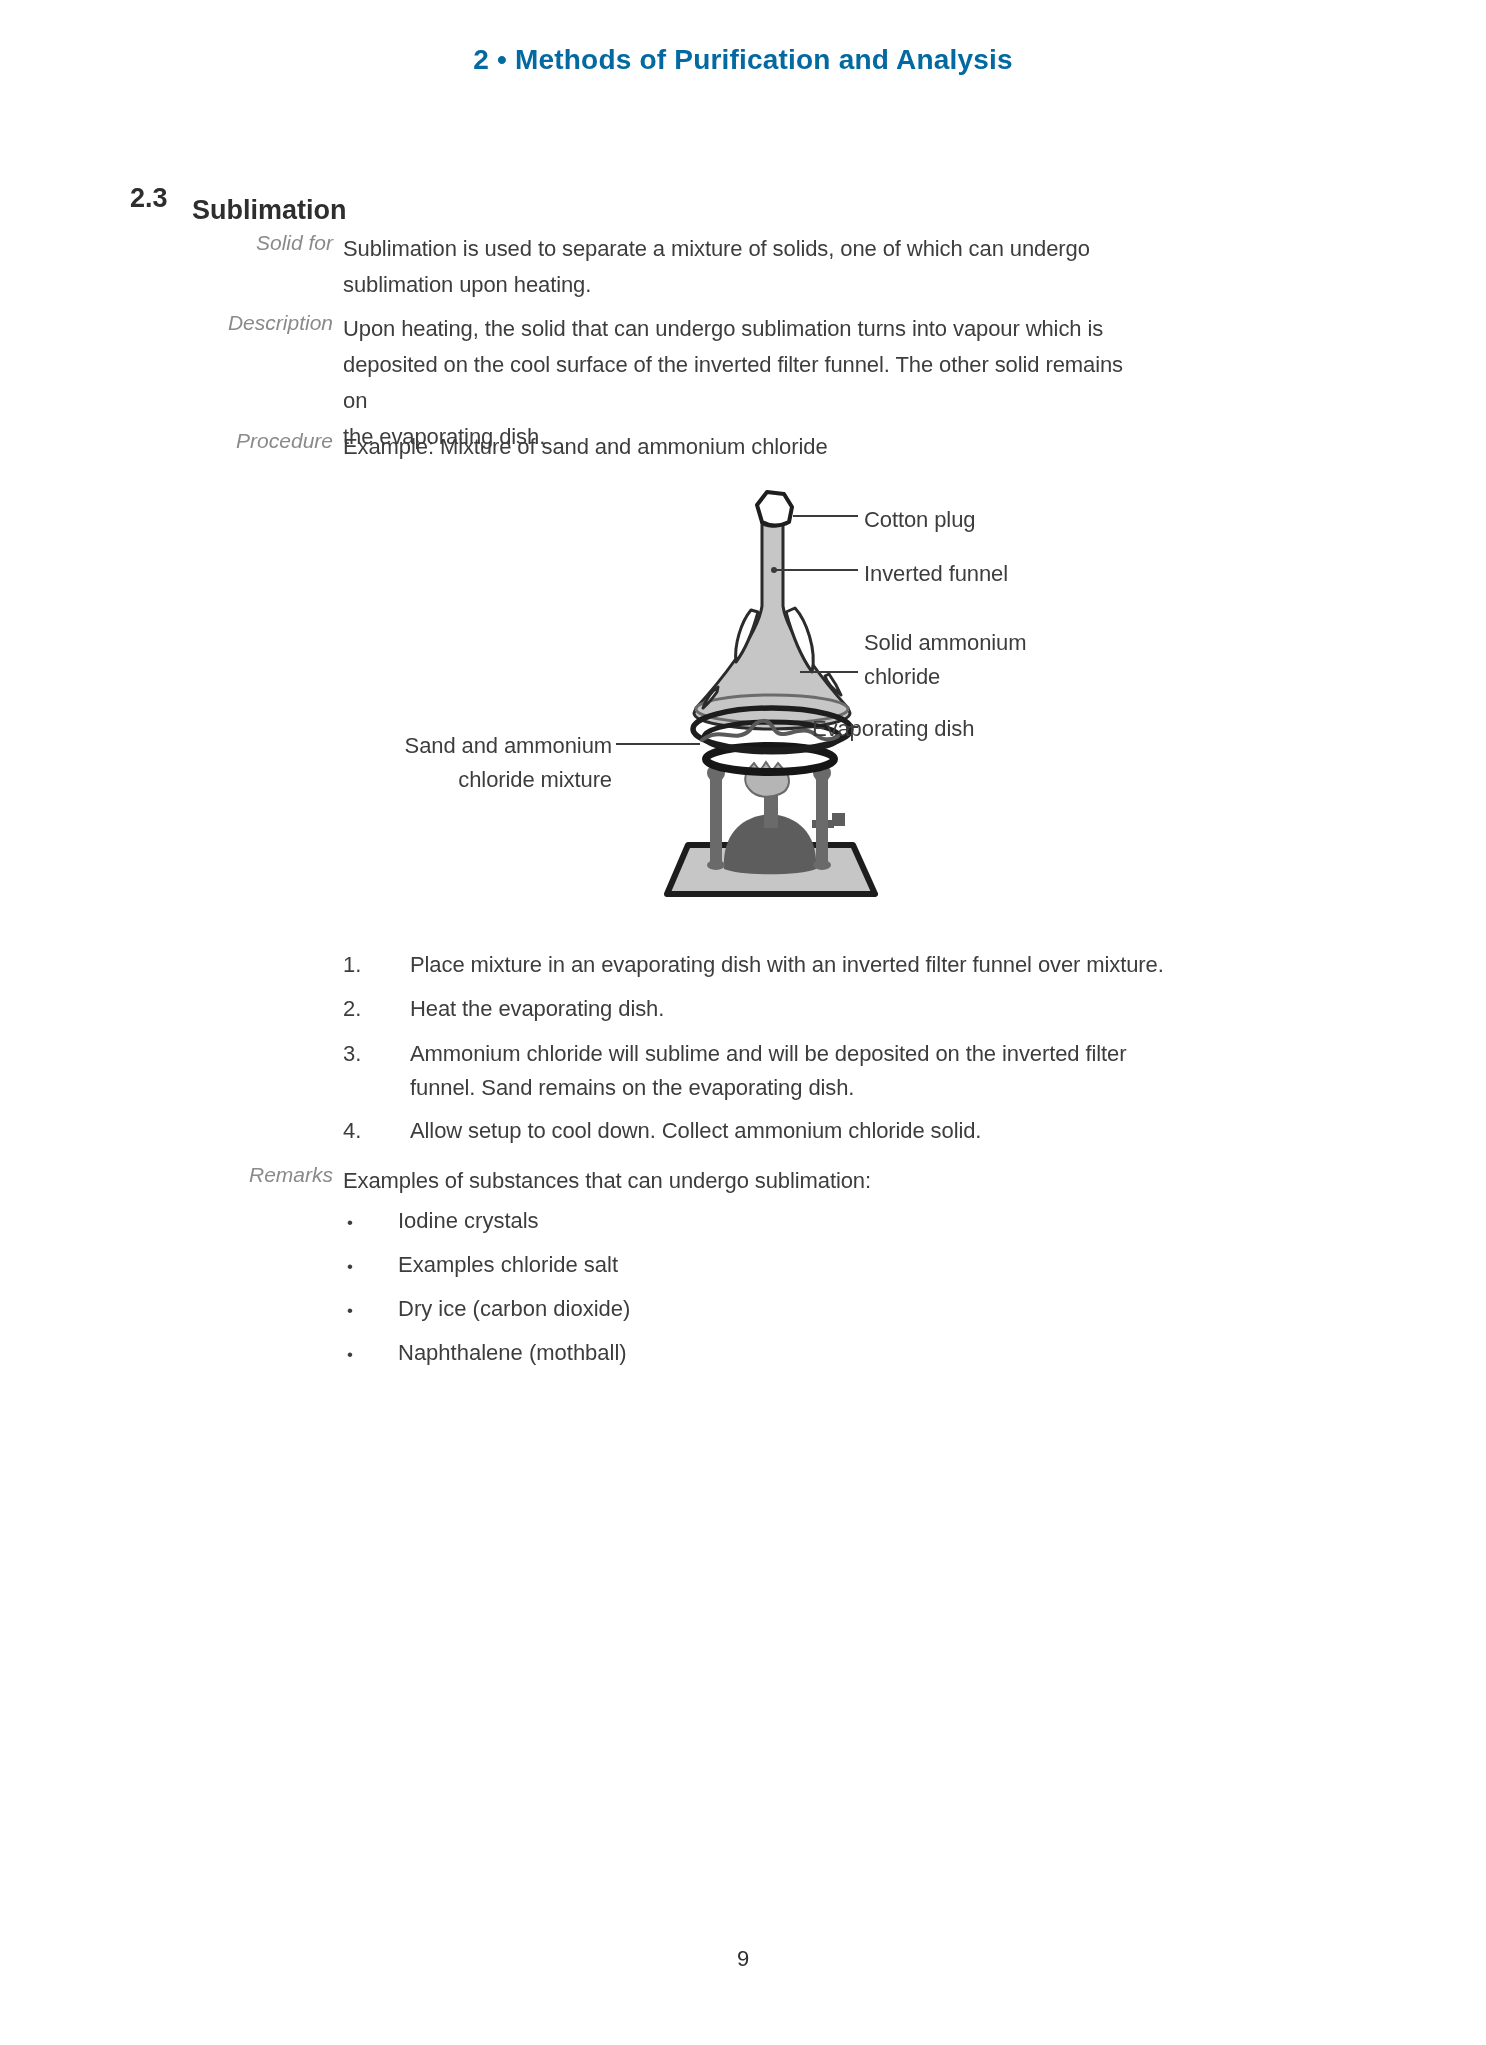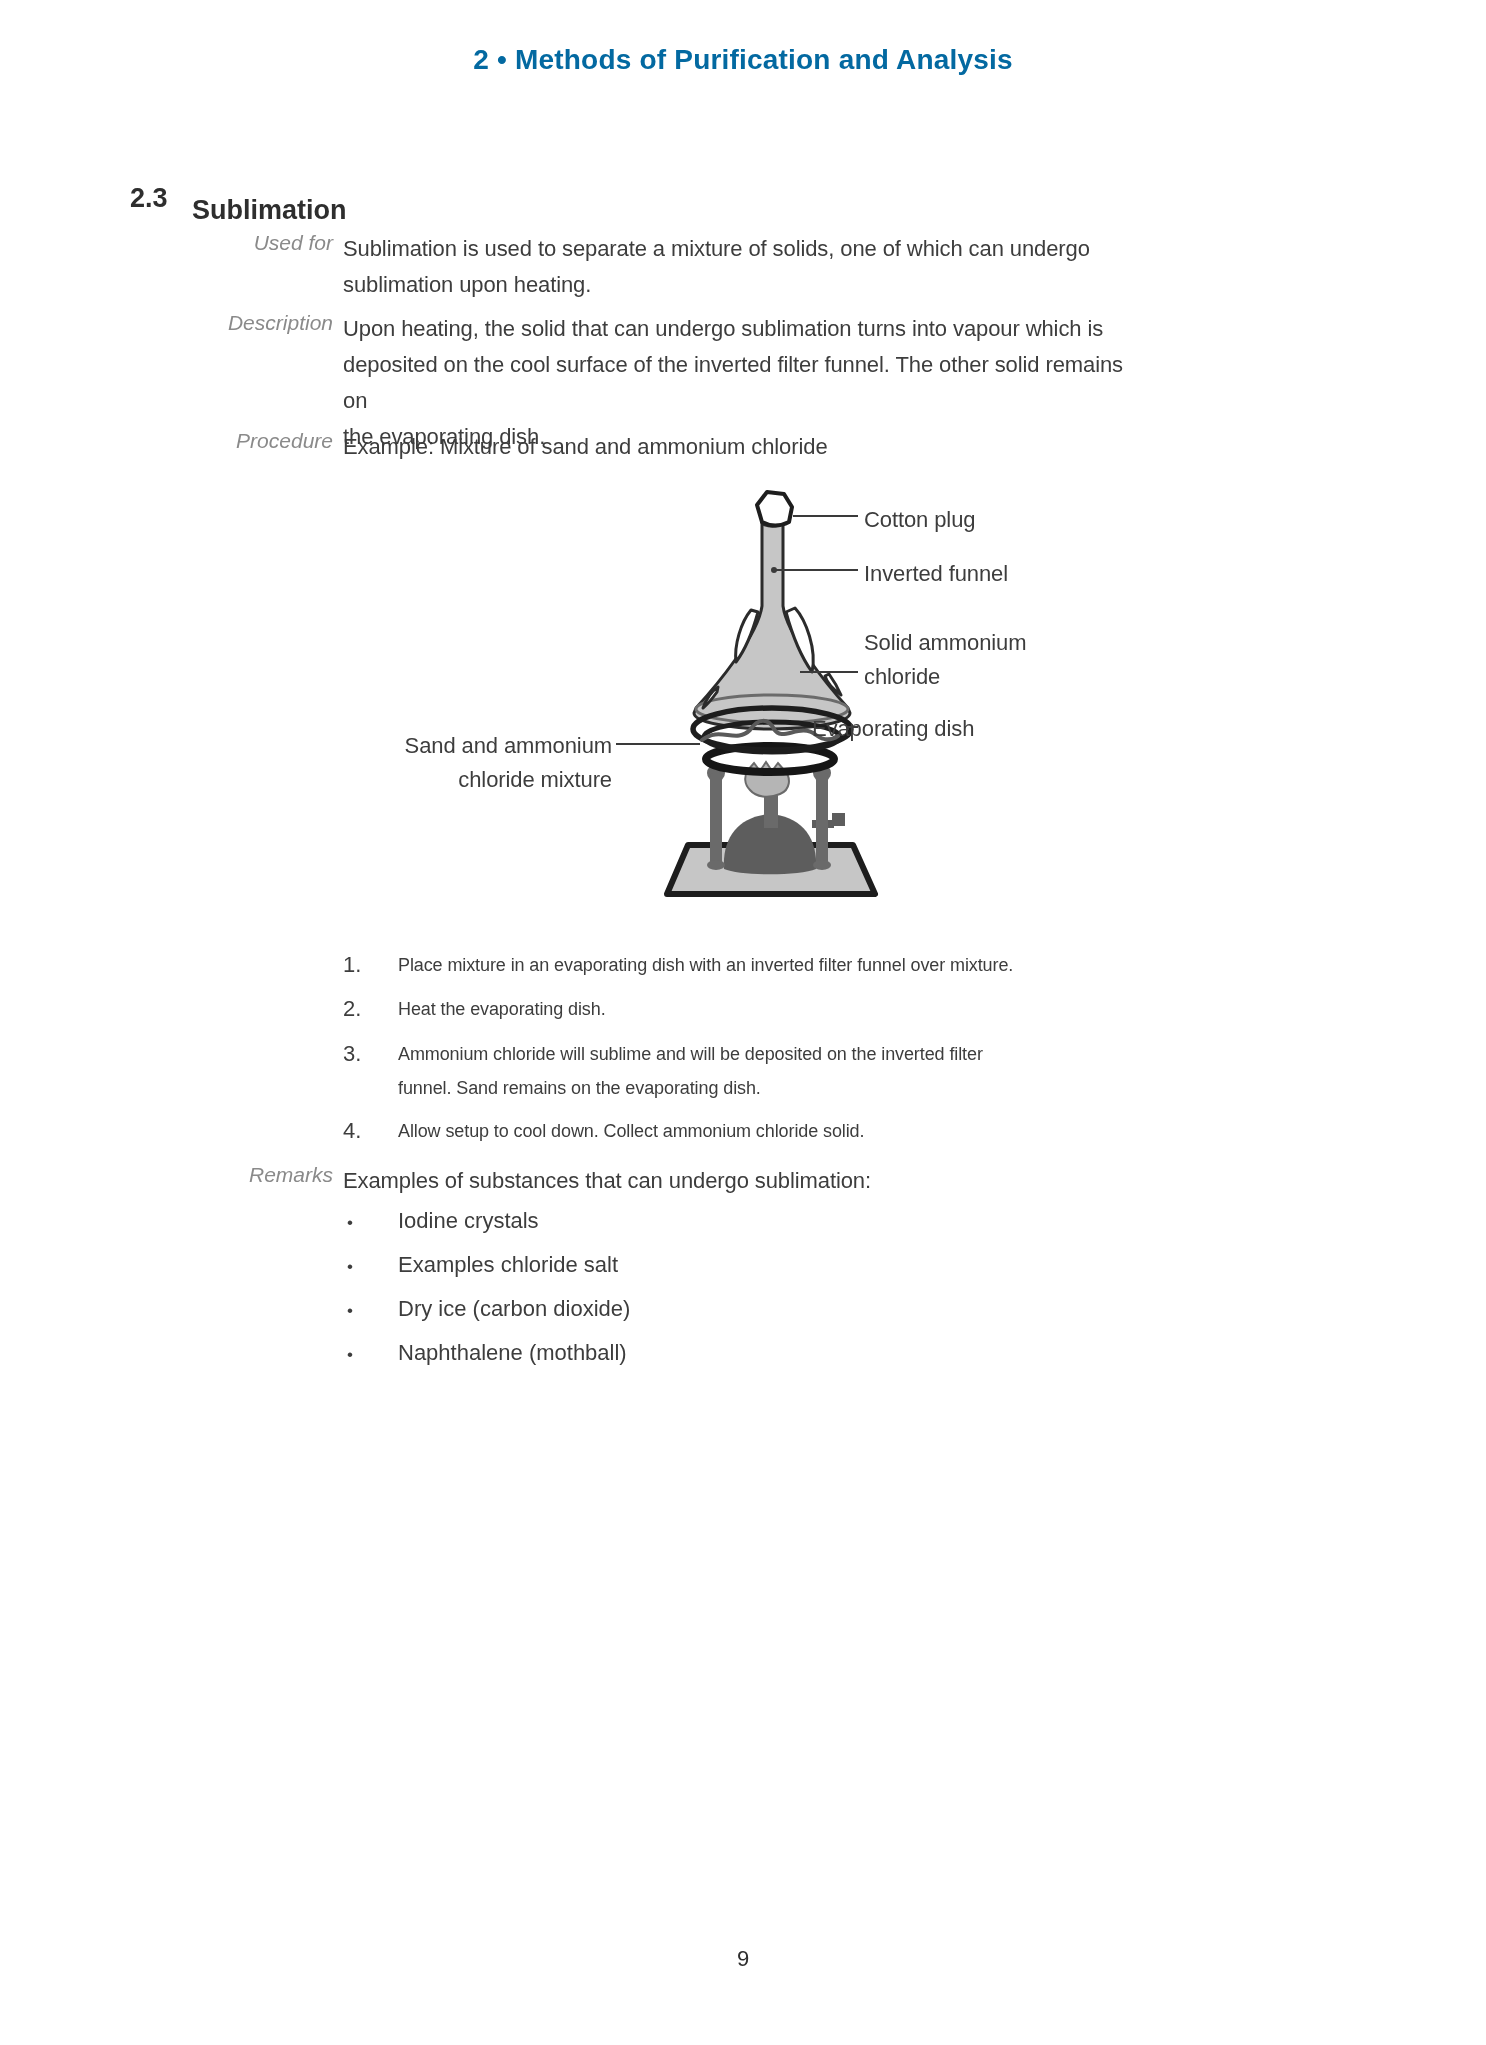--- a/index.html
+++ b/index.html
@@ -20,21 +20,21 @@
   .side-label {
     position:absolute; left:185px; width:148px; text-align:right;
     font-style:italic; font-size:21px; color:#8a8a8a;
   }
   .body-text {
     position:absolute; left:343px; width:800px;
     font-size:22px; line-height:36px; letter-spacing:-0.1px;
     white-space:pre-line; color:#3d3d3d;
   }
   .step-num { position:absolute; left:343px; font-size:22px; line-height:34px; }
-  .step-text { position:absolute; left:398px; width:760px; font-size:18px;
+  .step-text { position:absolute; left:410px; width:760px; font-size:22px;
     line-height:34px; letter-spacing:-0.1px; white-space:pre-line; }
   .bullet-dot { position:absolute; left:347px; font-size:17px; line-height:30px; color:#3d3d3d; }
   .bullet-text { position:absolute; left:398px; font-size:22px; line-height:30px; }
 
   .diagram-svg { position:absolute; left:430px; top:480px; }
   .diag-label {
     position:absolute; font-size:22px; line-height:34px; color:#3d3d3d;
     white-space:pre-line; letter-spacing:-0.1px;
   }
   .diag-label.right-align { text-align:right; }
@@ -47,21 +47,21 @@
 
 <div class="page">
 
   <div class="page-header">2 • Methods of Purification and Analysis</div>
 
   <div class="section-heading">
     <span class="num">2.3</span>
     <span class="ttl">Sublimation</span>
   </div>
 
-  <div class="side-label" style="top:231px;">Used for</div>
+  <div class="side-label" style="top:231px;">Solid for</div>
   <div class="body-text" style="top:231px;">Sublimation is used to separate a mixture of solids, one of which can undergo
 sublimation upon heating.</div>
 
   <div class="side-label" style="top:311px;">Description</div>
   <div class="body-text" style="top:311px;">Upon heating, the solid that can undergo sublimation turns into vapour which is
 deposited on the cool surface of the inverted filter funnel. The other solid remains on
 the evaporating dish.</div>
 
   <div class="side-label" style="top:429px;">Procedure</div>
   <div class="body-text" style="top:429px;">Example: Mixture of sand and ammonium chloride</div>

